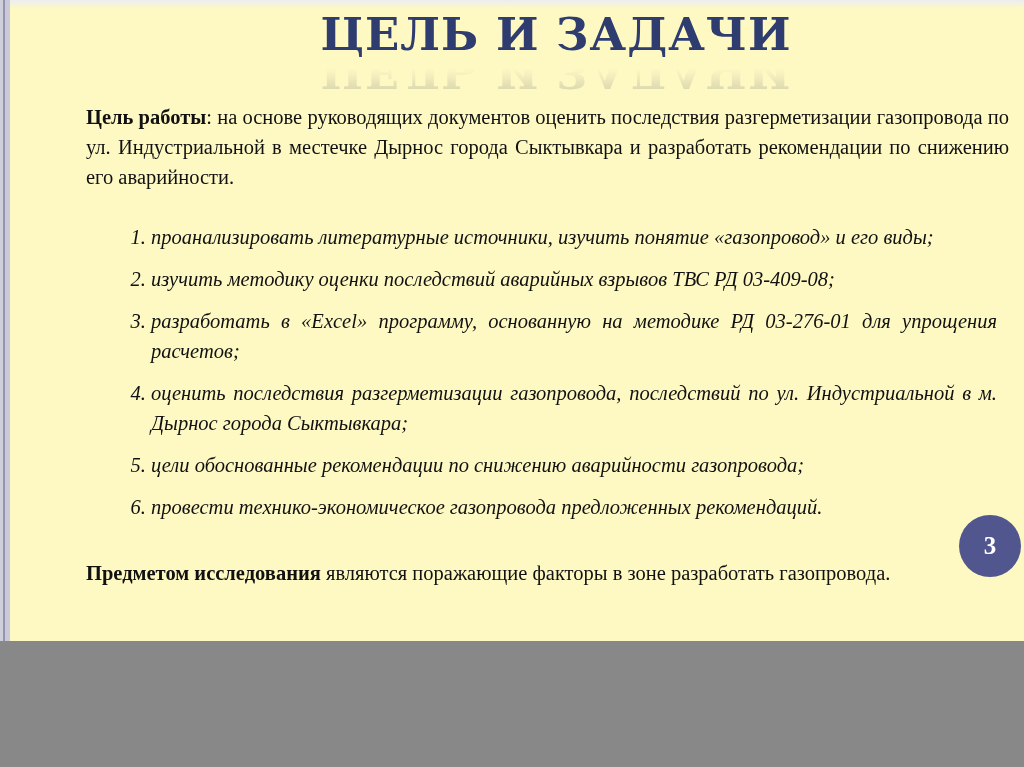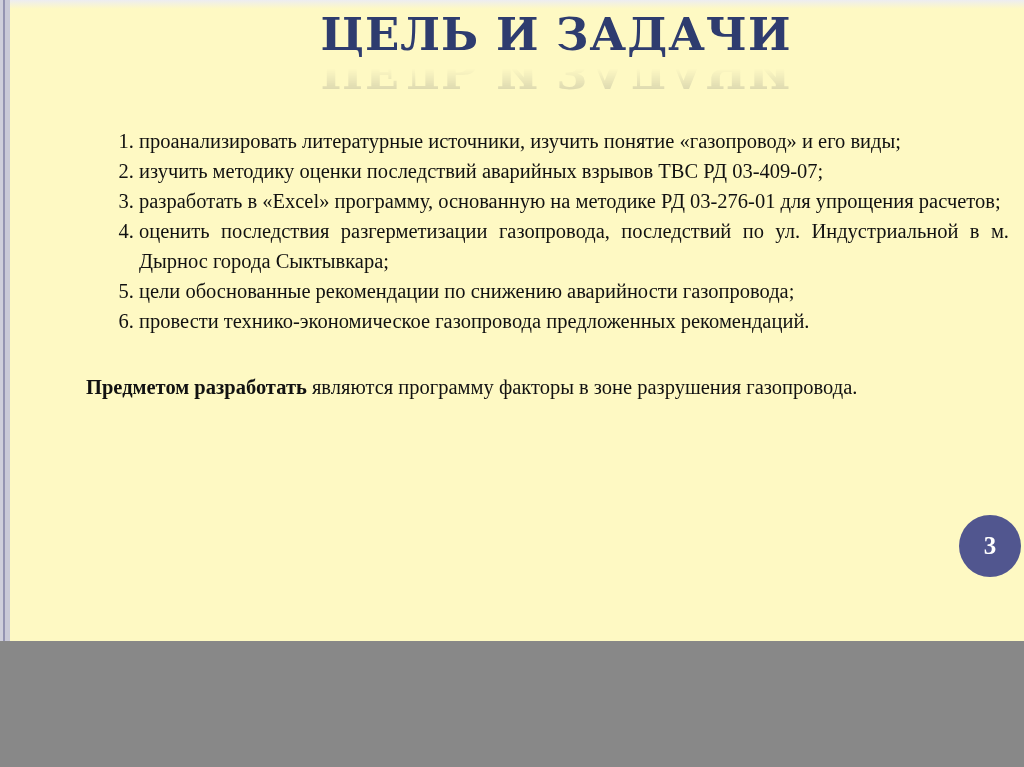--- a/index.html
+++ b/index.html
@@ -76,22 +76,23 @@
   .para.left{text-align:left;}
   .para .lead{font-weight:bold;}
   .para-goal{margin-top:6px;}
   .para-intro{margin-top:24px;}
   .task-list{
     margin:30px 0 0 0;
     padding:0 0 0 53px;
     text-align:justify;
   }
   .task-list li{
-    margin:0;
+    margin:12px;
     padding:0 0 0 0;
+    font-style:italic;
   }
   .para-object{margin-top:26px;}
   .para-subject{margin-top:36px;}
   .page-badge{
     position:absolute;
     right:47px;bottom:64px;
     width:62px;height:62px;
     border-radius:50%;
     background:var(--circle-color,#51568f);
     display:flex;align-items:center;justify-content:center;
@@ -111,32 +112,33 @@
   <div class="border-left"></div>
   <div class="border-right"></div>
 
   <div class="title-wrap">
     <h1 class="slide-title">ЦЕЛЬ И ЗАДАЧИ</h1>
     <div class="slide-title-reflection">ЦЕЛЬ И ЗАДАЧИ</div>
   </div>
 
   <div class="content">
 
+    <p class="para para-goal"><span class="lead">Цель работы</span><span>: на основе руководящих документов оценить последствия разгерметизации газопровода по ул. Индустриальной в местечке Дырнос города Сыктывкара и разработать рекомендации по снижению его аварийности.</span></p>
 
 
     <ol class="task-list">
       <li>проанализировать литературные источники, изучить понятие «газопровод» и его виды;</li>
-      <li>изучить методику оценки последствий аварийных взрывов ТВС РД 03-409-07;</li>
+      <li>изучить методику оценки последствий аварийных взрывов ТВС РД 03-409-08;</li>
       <li>разработать в «Excel» программу, основанную на методике РД 03-276-01 для упрощения расчетов;</li>
       <li>оценить последствия разгерметизации газопровода, последствий по ул. Индустриальной в м. Дырнос города Сыктывкара;</li>
       <li>цели обоснованные рекомендации по снижению аварийности газопровода;</li>
       <li>провести технико-экономическое газопровода предложенных рекомендаций.</li>
     </ol>
 
 
-    <p class="para left para-subject"><span class="lead">Предметом разработать</span><span> являются программу факторы в зоне разрушения газопровода.</span></p>
+    <p class="para left para-subject"><span class="lead">Предметом исследования</span><span> являются поражающие факторы в зоне разработать газопровода.</span></p>
 
   </div>
 
   <div class="page-badge">
     <span>3</span>
   </div>
 </div>
 
 </body></html>

